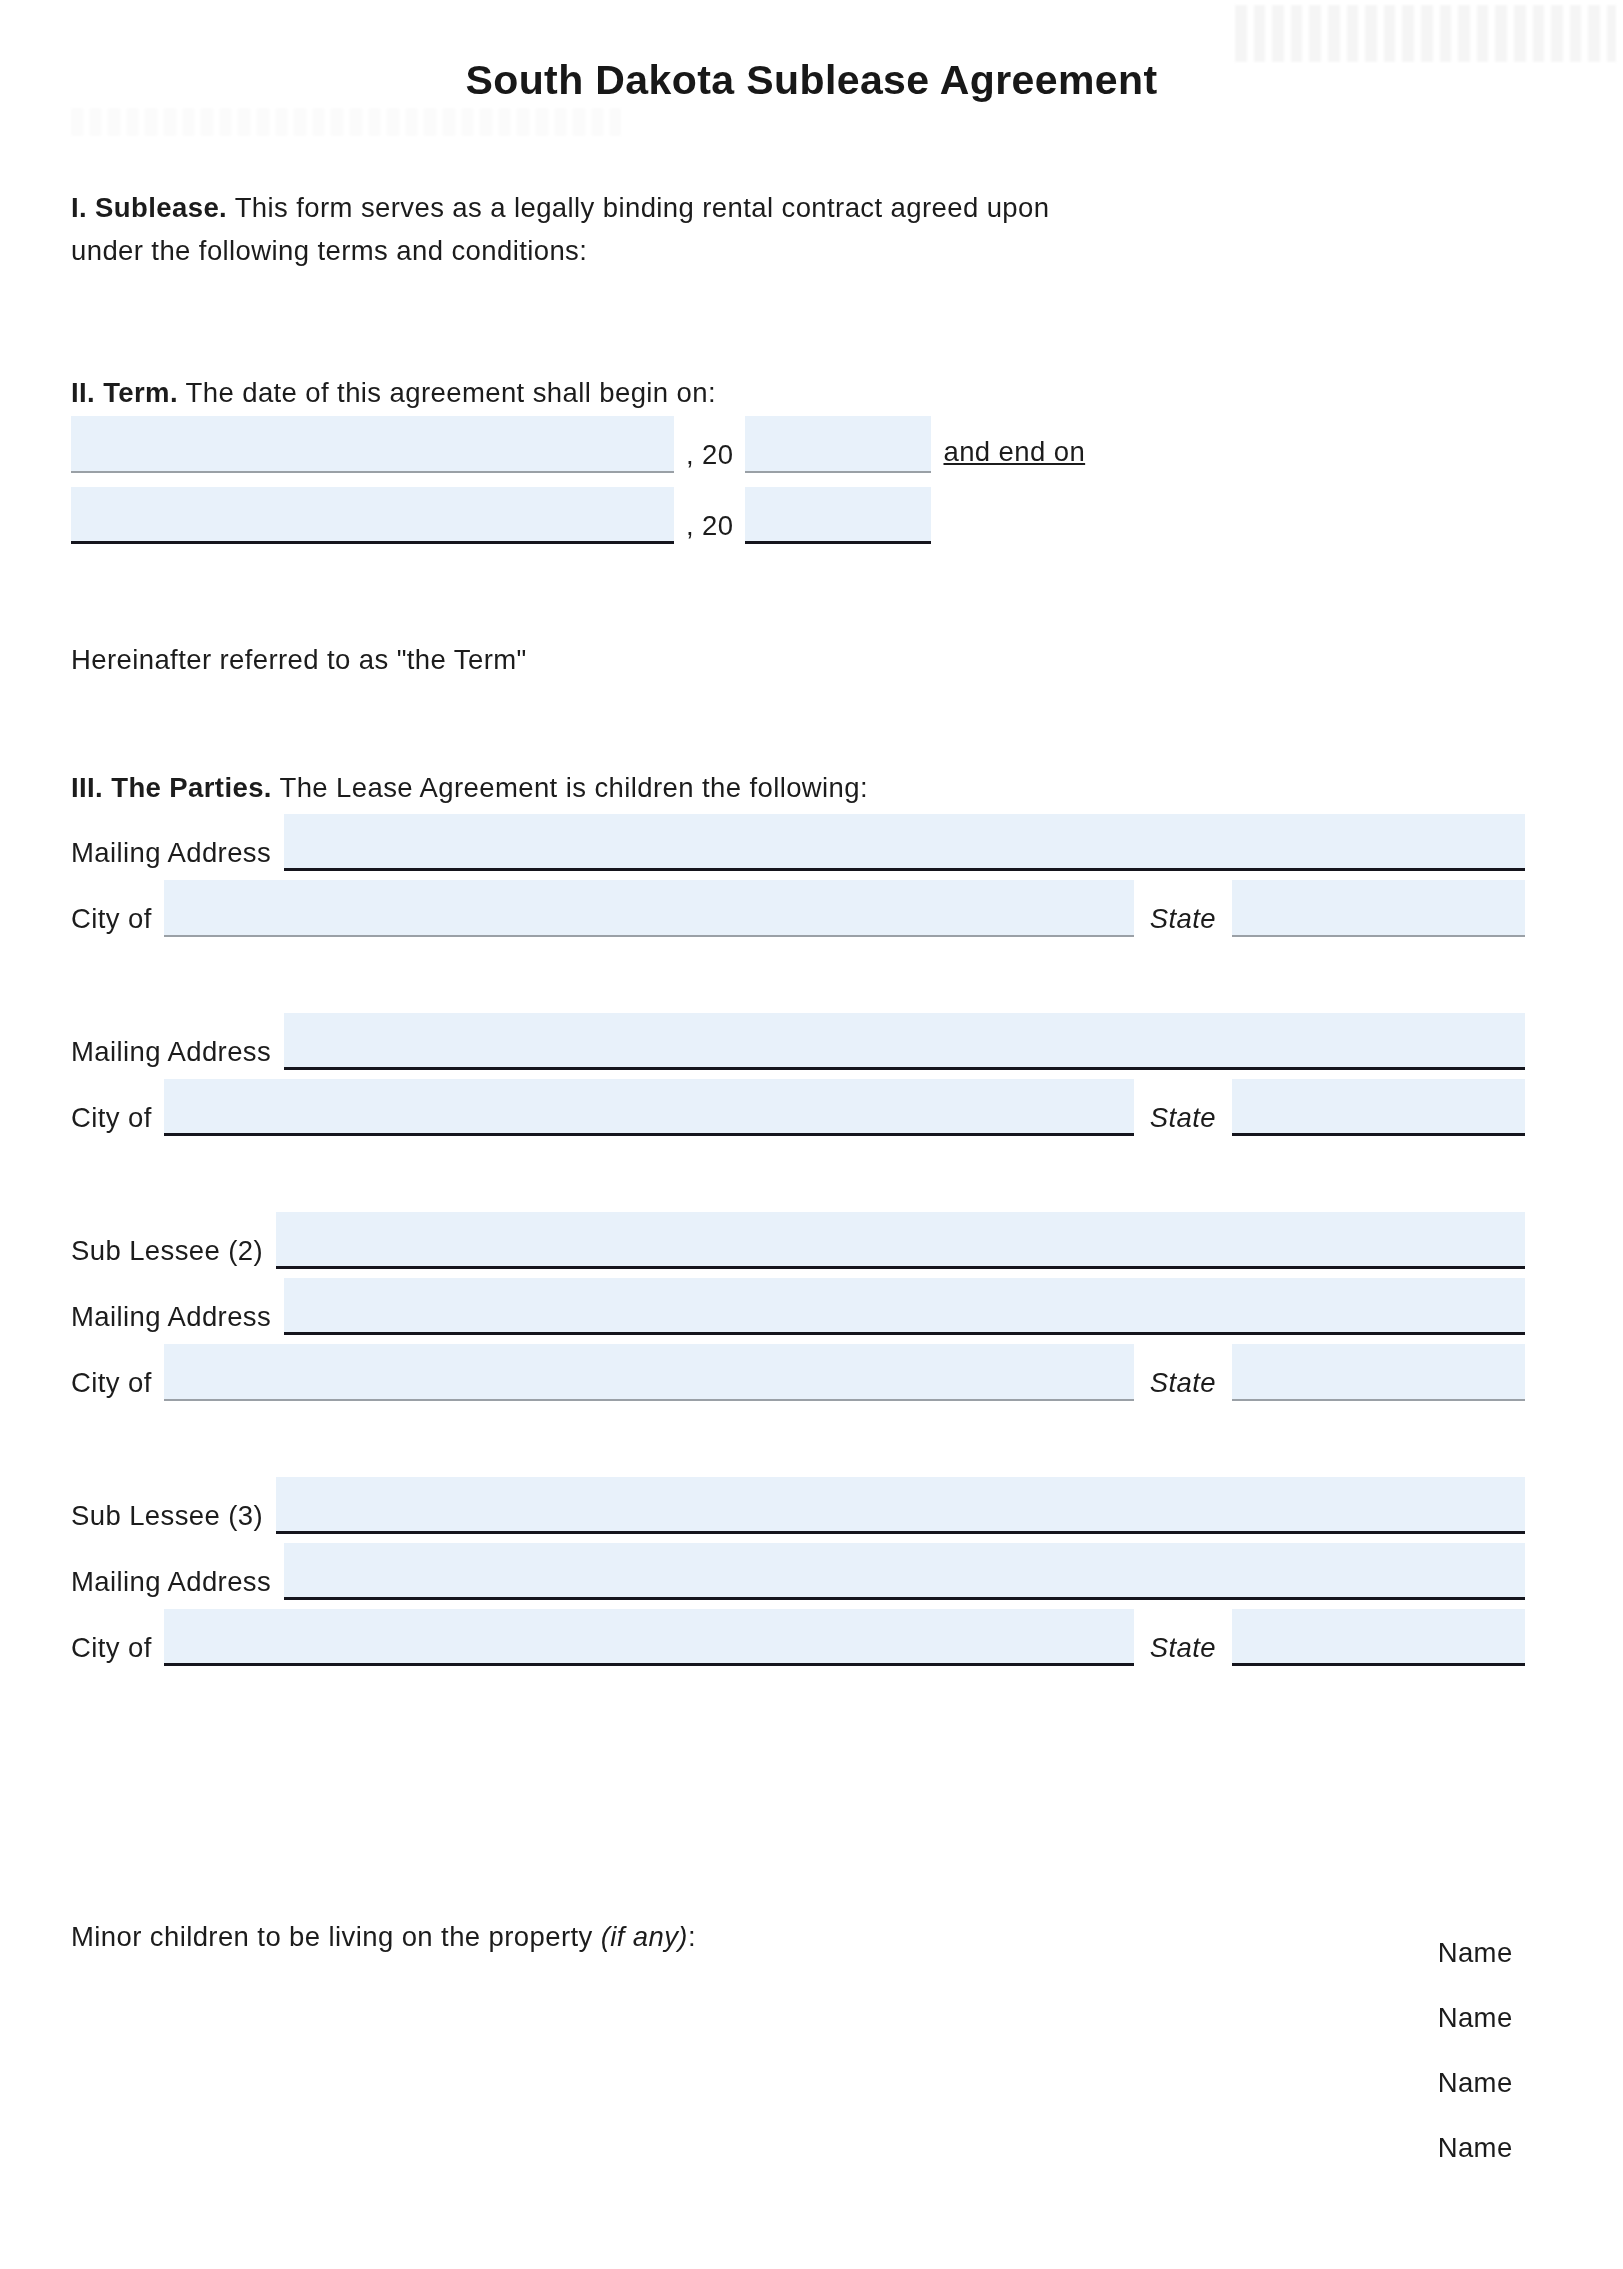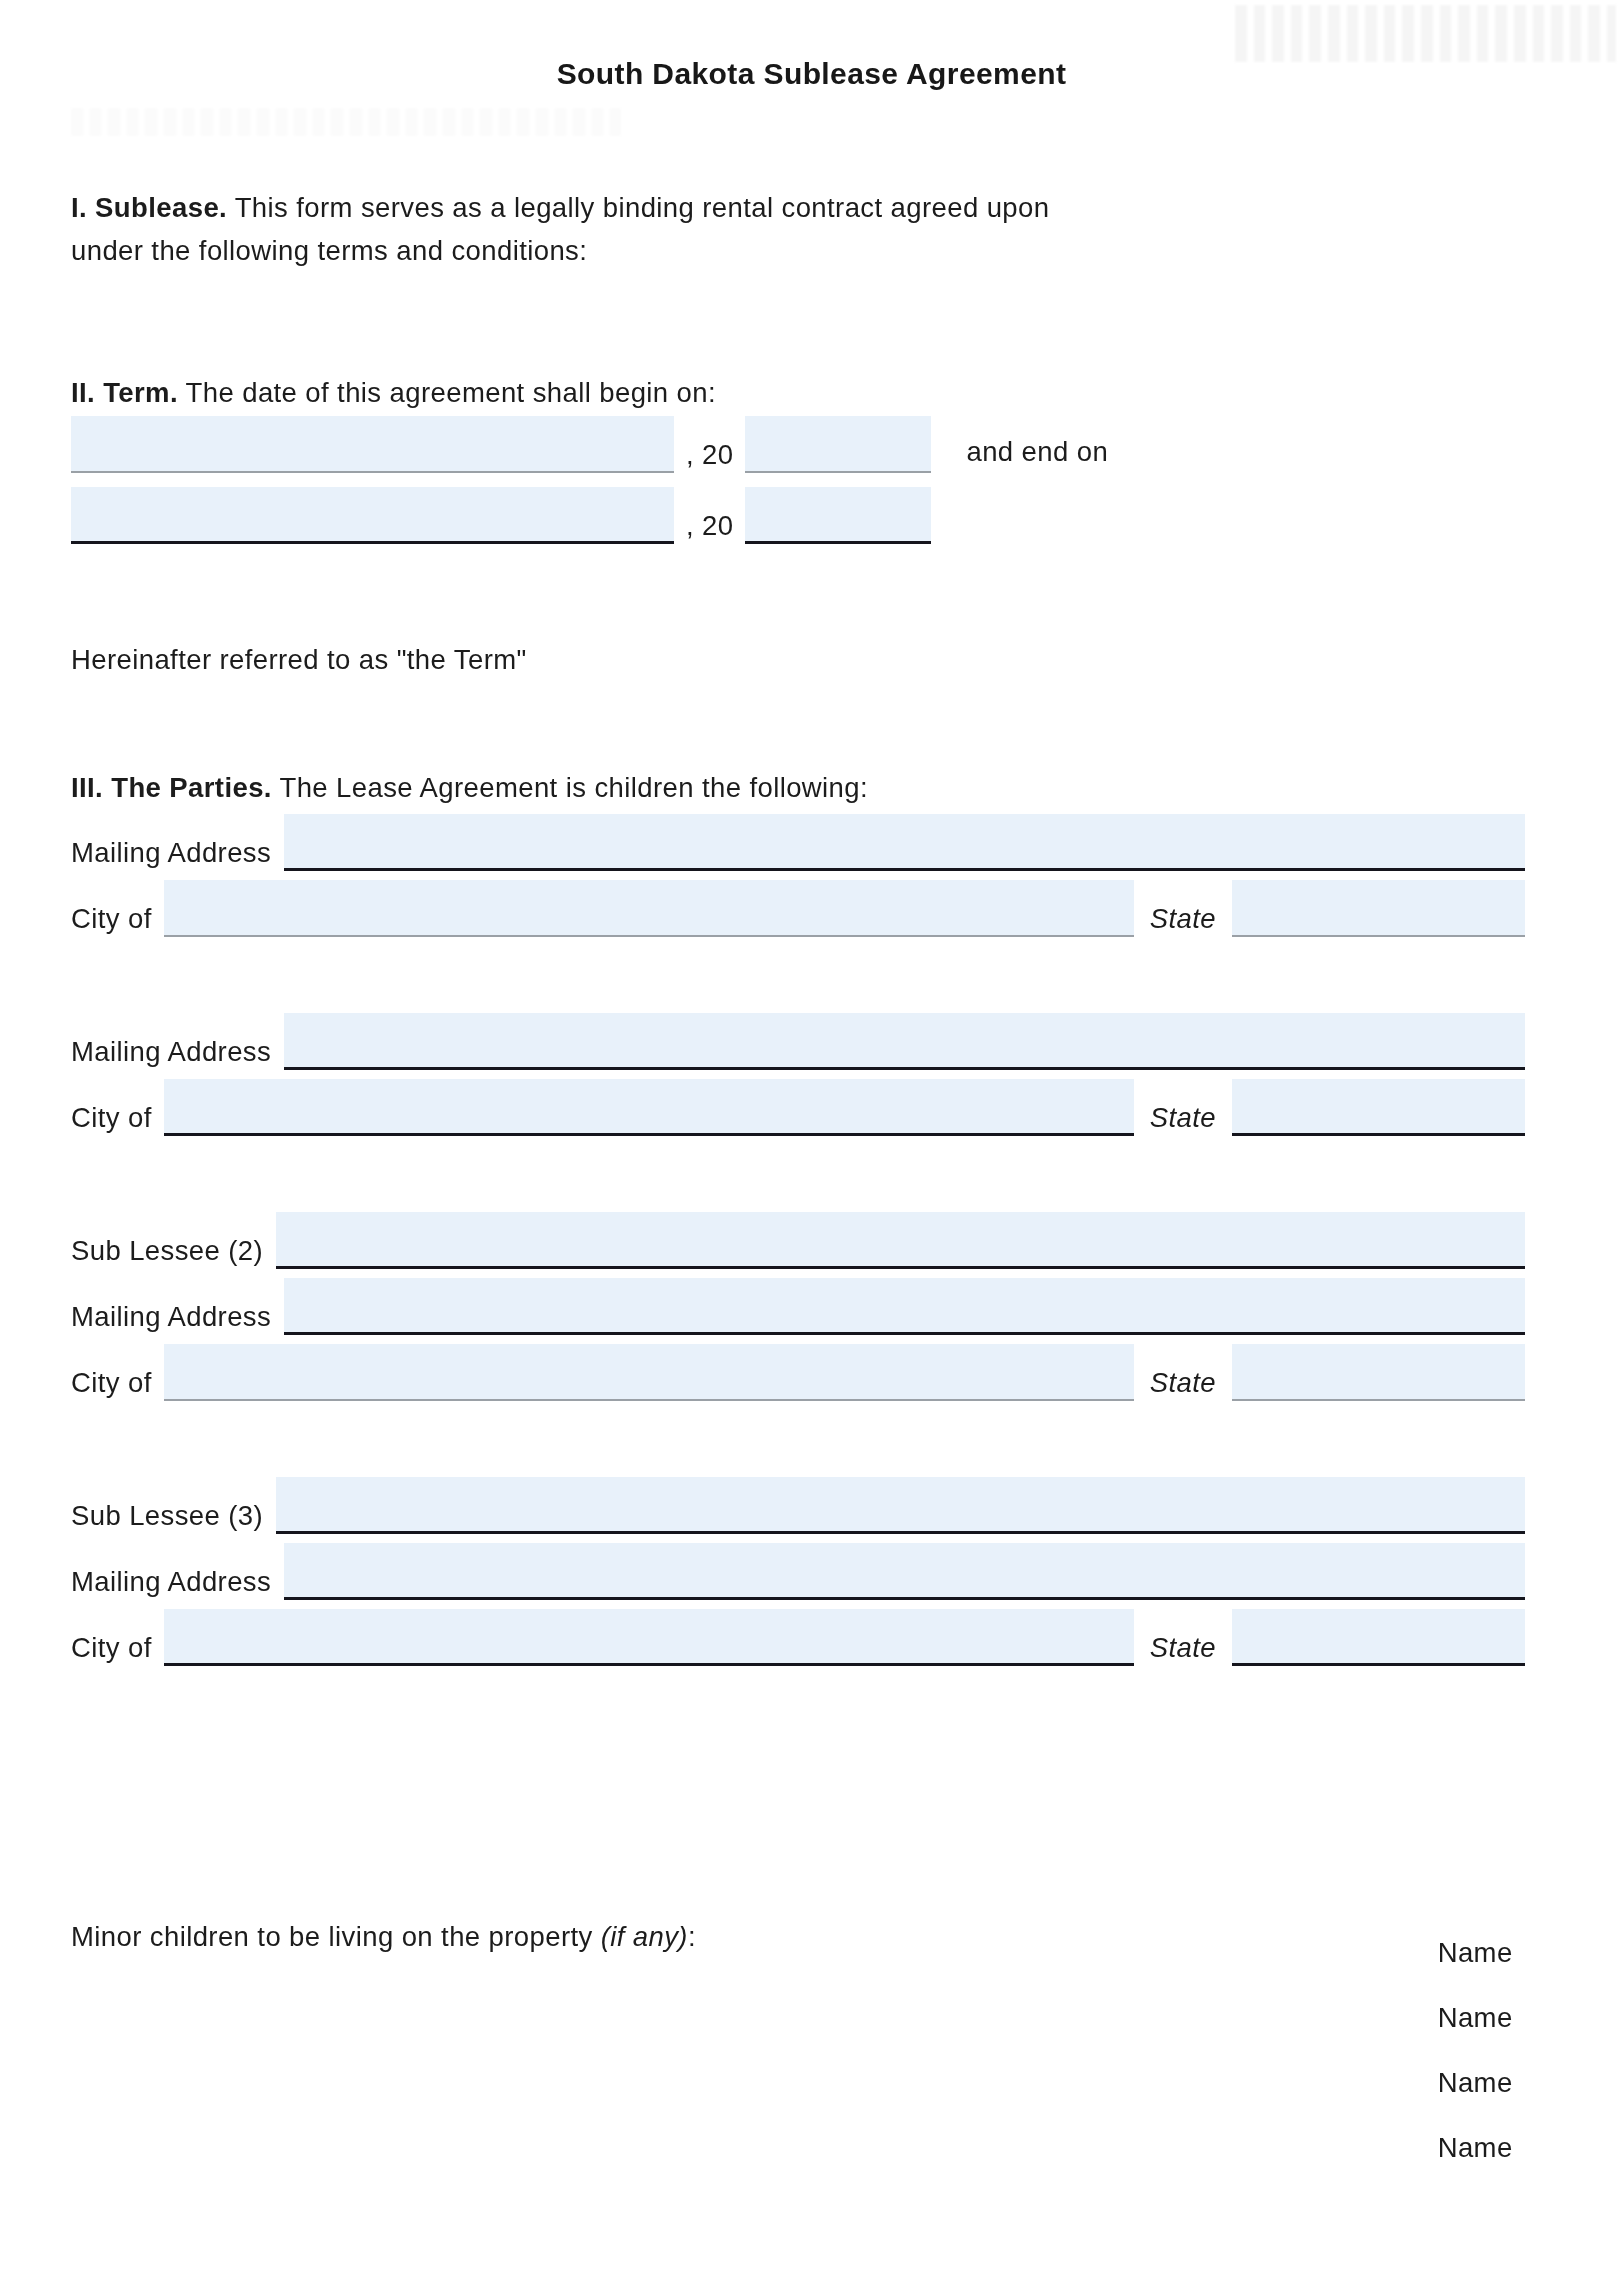--- a/index.html
+++ b/index.html
@@ -20,21 +20,21 @@
     background:
       repeating-linear-gradient(90deg,#ebebeb 0 11.5px,#ffffff 11.5px 18.6px),
       repeating-linear-gradient(0deg,#f1f1f1 0 8px,#ffffff 8px 13.3px);
     filter:blur(1.3px);
   }
   #artifact-tr{top:5.3px;right:7px;width:381px;height:57px;opacity:.45;}
   #artifact-tl{top:108px;left:71px;width:550px;height:28px;opacity:.18;}
 
   #title{
     position:absolute;top:57px;left:0;width:100%;
-    text-align:center;font-weight:bold;font-size:30px;color:#181818;
+    text-align:center;font-weight:bold;font-size:41px;color:#181818;
     letter-spacing:0.4px;
   }
   .para{position:absolute;left:71px;line-height:43px;letter-spacing:0.4px;}
   #sec1{top:186px;width:1419px;}
   #sec2h{top:371px;}
   #hereinafter{top:638px;}
   #sec3h{top:766px;}
   #minorsh{top:1915px;}
 
   .frow{display:flex;align-items:flex-end;gap:12px;}
@@ -50,21 +50,21 @@
   .lbl{padding:0 12.4px 1.8px 0;white-space:nowrap;letter-spacing:0.4px;}
   .stlbl{padding:0 16px 1.8px 16px;white-space:nowrap;letter-spacing:0.4px;font-style:italic;}
   .fld.state{flex:0 0 293px;}
 
   
   #termrow1{position:absolute;top:416px;left:71px;width:1454px;height:57px;}
   #termrow2{position:absolute;top:487px;left:71px;width:1454px;height:57px;}
   .fld.t1{flex:0 0 603px;}
   .fld.t2{flex:0 0 186px;}
   .tm-text{padding-bottom:1.8px;white-space:nowrap;letter-spacing:0.4px;}
-  .tm-end{padding-bottom:5.3px;margin-left:23px;white-space:nowrap;letter-spacing:0.4px;}
+  .tm-end{padding-bottom:5.3px;white-space:nowrap;letter-spacing:0.4px;text-decoration:underline;}
 
   
   #parties{position:absolute;top:805px;left:71px;width:1454px;}
   .pblock{margin-bottom:67px;}
   .prow{height:66px;display:flex;align-items:flex-end;}
 
   
   #names{position:absolute;top:1937px;left:71px;width:1454px;}
   .nrow{height:65px;display:flex;align-items:flex-end;flex-direction:column;}
   .nrow .fld{height:55px;}

